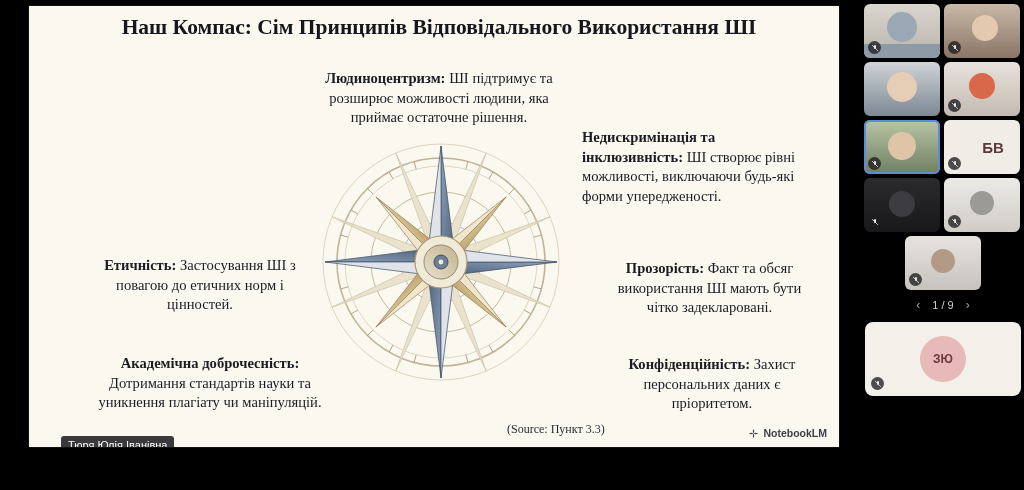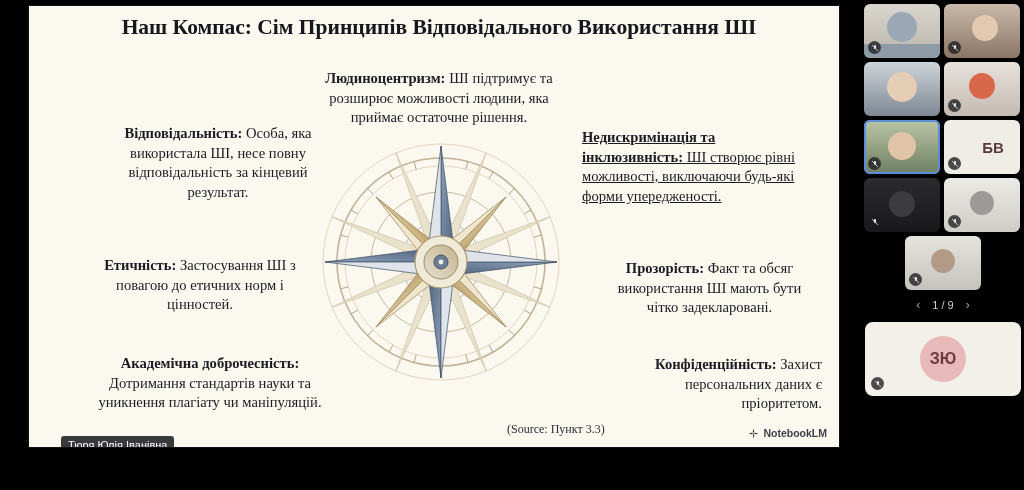--- a/index.html
+++ b/index.html
@@ -38,25 +38,25 @@
     font-family: "Liberation Serif", serif;
     font-size: 14.6px;
     line-height: 1.34;
     color: #1a1c21;
   }
   .principle b { font-weight: bold; }
 
   
   #p-human   { left: 292px; top: 63px;  width: 236px; text-align: center; }
   #p-resp    { left: 74px;  top: 118px; width: 230px; text-align: center; }
-  #p-nondisc { left: 553px; top: 122px; width: 228px; text-align: left; text-decoration: underline; }
+  #p-nondisc { left: 553px; top: 122px; width: 228px; text-align: left; }
   #p-ethic   { left: 62px;  top: 250px; width: 218px; text-align: center; }
   #p-transp  { left: 573px; top: 253px; width: 215px; text-align: center; }
   #p-acad    { left: 62px;  top: 348px; width: 238px; text-align: center; }
-  #p-conf    { left: 573px; top: 349px; width: 220px; text-align: right; }
+  #p-conf    { left: 573px; top: 349px; width: 220px; text-align: center; }
 
   #source-note {
     position: absolute; left: 478px; top: 416px;
     font-family: "Liberation Serif", serif;
     font-size: 12px; color: #2b2d33;
   }
 
   
   #compass {
     position: absolute; left: 284px; top: 128px; width: 256px; height: 256px;
@@ -126,21 +126,21 @@
   #big-tile {
     margin: 6px auto 0 auto; width: 156px; height: 74px;
     border-radius: 8px; background: #f3efe9;
     display: flex; align-items: center; justify-content: center;
     position: relative;
   }
   #big-initials {
     width: 46px; height: 46px; border-radius: 50%;
     background: #e8b9b9; color: #6d3b3b;
     display: flex; align-items: center; justify-content: center;
-    font-size: 16px; font-weight: bold;
+    font-size: 12px; font-weight: bold;
   }
 </style>
 </head>
 <body>
 
 <div id="app">
 
   <div id="stage">
 
     <div id="slide">
@@ -266,23 +266,20 @@
           <circle r="26" fill="#f0ead8" stroke="#a89873" stroke-width="1.2"></circle>
           <circle r="17" fill="url(#gC)" stroke="#9a8a66" stroke-width="1"></circle>
           <circle r="7" fill="#6d7d93" stroke="#41506a" stroke-width="1"></circle>
           <circle r="2.4" fill="#f3efe4"></circle>
         </g>
       </svg>
 
       <div class="principle" id="p-human">
         <b>Людиноцентризм:</b><span> ШІ підтримує та розширює можливості людини, яка приймає остаточне рішення.</span>
       </div>
-      <div class="principle" id="p-resp">
-        <b>Відповідальність:</b><span> Особа, яка використала ШІ, несе повну відповідальність за кінцевий результат.</span>
-      </div>
       <div class="principle" id="p-nondisc">
         <b>Недискримінація та інклюзивність:</b><span> ШІ створює рівні можливості, виключаючи будь-які форми упередженості.</span>
       </div>
       <div class="principle" id="p-ethic">
         <b>Етичність:</b><span> Застосування ШІ з повагою до етичних норм і цінностей.</span>
       </div>
       <div class="principle" id="p-transp">
         <b>Прозорість:</b><span> Факт та обсяг використання ШІ мають бути чітко задекларовані.</span>
       </div>
       <div class="principle" id="p-acad">

